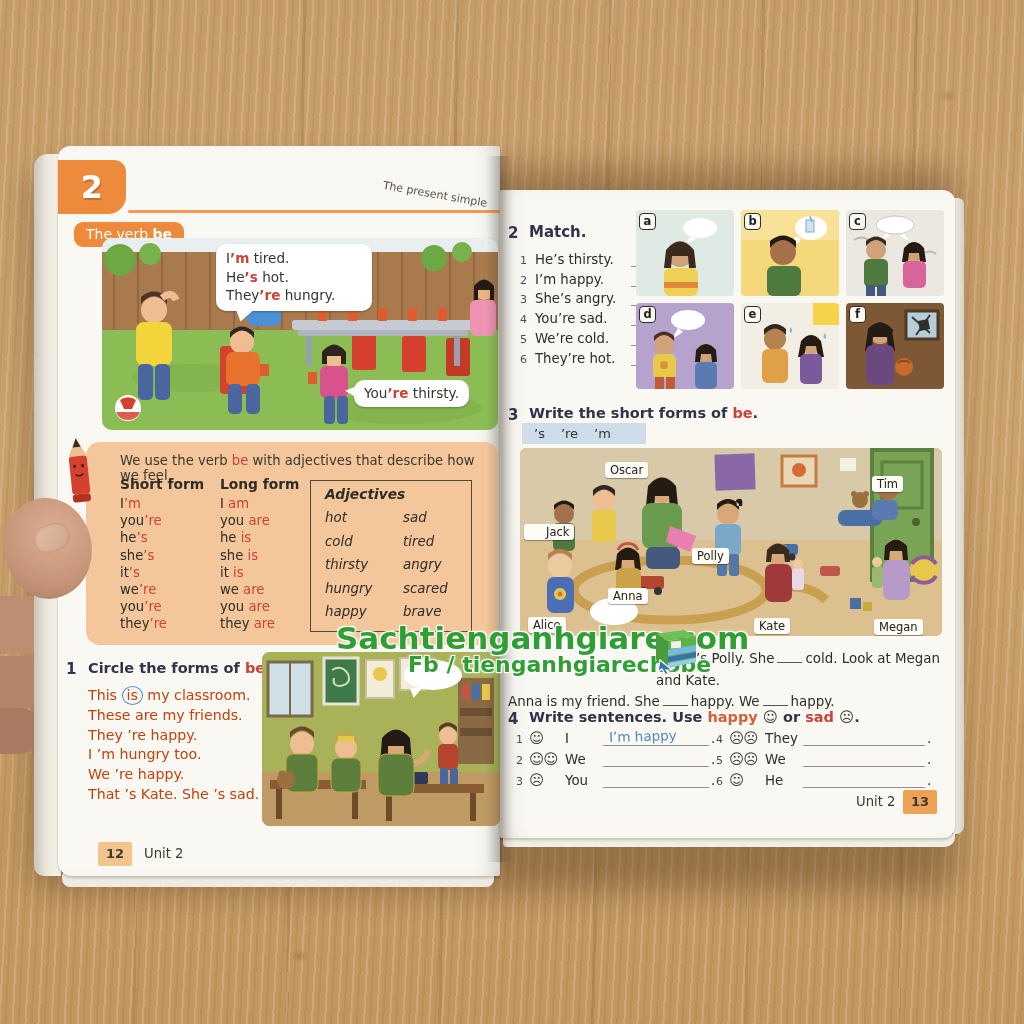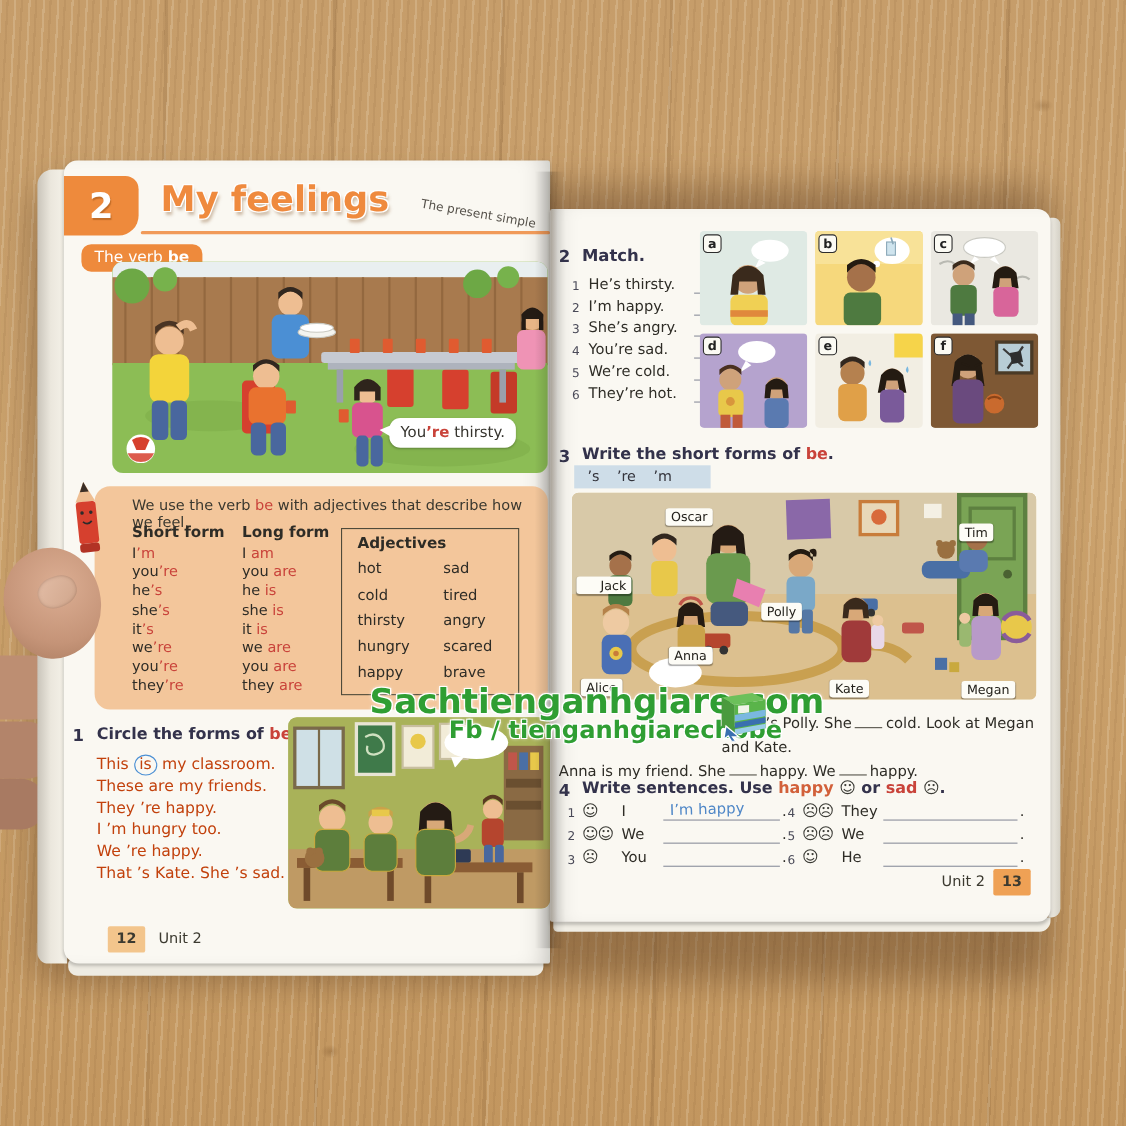--- a/index.html
+++ b/index.html
@@ -55,21 +55,21 @@
   .b2:after{content:'';position:absolute;left:-9px;top:6px;width:12px;height:12px;background:#fff;clip-path:polygon(100% 0,100% 100%,0 40%);}
   .red{color:#c9433a;}
   .pencil{left:4px;top:290px;width:34px;height:68px;transform:rotate(-6deg);z-index:2;}
   .g-panel{left:28px;top:296px;width:412px;height:203px;background:#f3c69b;border-radius:14px;}
   .g-intro{position:absolute;left:34px;top:11px;width:372px;font-size:13.2px;color:#3a382f;}
   .g-table{position:absolute;left:34px;top:34px;width:190px;color:#2e2c26;}
   .g-hrow{display:flex;font-weight:bold;font-size:13.8px;margin-bottom:3px;}
   .g-hrow span:first-child{width:100px;}
   .g-row{display:flex;font-size:13.2px;line-height:17.2px;}
   .g-row .c1{width:100px;}
-  .adj-box{position:absolute;left:224px;top:38px;width:162px;height:152px;border:1.6px solid #4e4a3a;padding:5px 0 0 14px;}
+  .adj-box{position:absolute;left:224px;top:38px;width:162px;height:152px;border:1.6px solid #4e4a3a;padding:5px 0 0 14px;font-style:italic;}
   .adj-h{font-weight:bold;font-size:13.8px;color:#2e2c26;margin-bottom:4px;}
   .adj-row{display:flex;font-size:13.4px;line-height:23.6px;color:#2e2c26;}
   .adj-row span:first-child{width:78px;}
   .ex-num{font-weight:bold;font-size:15px;color:#33324b;}
   .ex-head{font-weight:bold;font-size:14.5px;color:#33324b;}
   .ex1-num{left:8px;top:514px;}
   .ex1-head{left:30px;top:514px;}
   .ex1-lines{left:30px;top:540px;font-size:14.2px;line-height:19.8px;color:#c2410c;}
   .circled{border:1.6px solid #4a8fd4;border-radius:50%;padding:0 4px 1px;}
   .classroom{left:204px;top:506px;width:238px;height:174px;border-radius:8px;background:#a9b259;}
@@ -129,21 +129,20 @@
   <div class="edges-left"></div>
   <div class="edges-right"></div>
   <div class="underpage-bl"></div>
   <div class="underpage-br"></div>
   <div class="finger f1"></div>
   <div class="finger f2"></div>
   <div class="finger f3"></div>
 
   <div class="page page-left">
     <div class="abs unit-badge">2</div>
-    <div class="abs page-title">My feelings</div>
     <div class="abs header-rule"></div>
     <div class="abs corner-note">The present simple</div>
     <div class="abs lesson-tag"><span>The verb </span><b>be</b></div>
 
     <div class="abs scene scene1">
       <svg viewBox="0 0 396 192" width="396" height="192">
         <rect width="396" height="192" fill="#e9eff0"></rect>
         <rect y="14" width="396" height="80" fill="#a87a4e"></rect>
         <g stroke="#93683f" stroke-width="2">
           <line x1="12" y1="14" x2="12" y2="94"></line>
@@ -224,20 +223,25 @@
 
         <g>
           <circle cx="232" cy="118" r="11" fill="#eebe92"></circle>
           <path d="M220 114 q12 -15 24 0 l0 12 -5 0 0 -8 -14 0 0 8 -5 0 z" fill="#2e241c"></path>
           <rect x="218" y="128" width="28" height="32" rx="6" fill="#d8538e"></rect>
           <rect x="222" y="158" width="11" height="28" rx="4" fill="#49679e"></rect>
           <rect x="235" y="158" width="11" height="28" rx="4" fill="#49679e"></rect>
           <rect x="206" y="134" width="9" height="12" rx="1" fill="#e05b30"></rect>
         </g>
       </svg>
+      <div class="bubble b1">
+        <div><span>I</span><span class="red">’m</span><span> tired.</span></div>
+        <div><span>He</span><span class="red">’s</span><span> hot.</span></div>
+        <div><span>They</span><span class="red">’re</span><span> hungry.</span></div>
+      </div>
       <div class="bubble b2"><span>You</span><span class="red">’re</span><span> thirsty.</span></div>
     </div>
 
     <div class="abs pencil">
       <svg viewBox="0 0 34 68" width="34" height="68">
         <polygon points="17,2 8,20 26,20" fill="#eebe92"></polygon>
         <polygon points="17,2 13,11 21,11" fill="#3a2e26"></polygon>
         <rect x="8" y="20" width="18" height="38" rx="3" fill="#d6402e"></rect>
         <circle cx="13" cy="30" r="1.6" fill="#2b2b2b"></circle>
           <circle cx="21" cy="30" r="1.6" fill="#2b2b2b"></circle>

